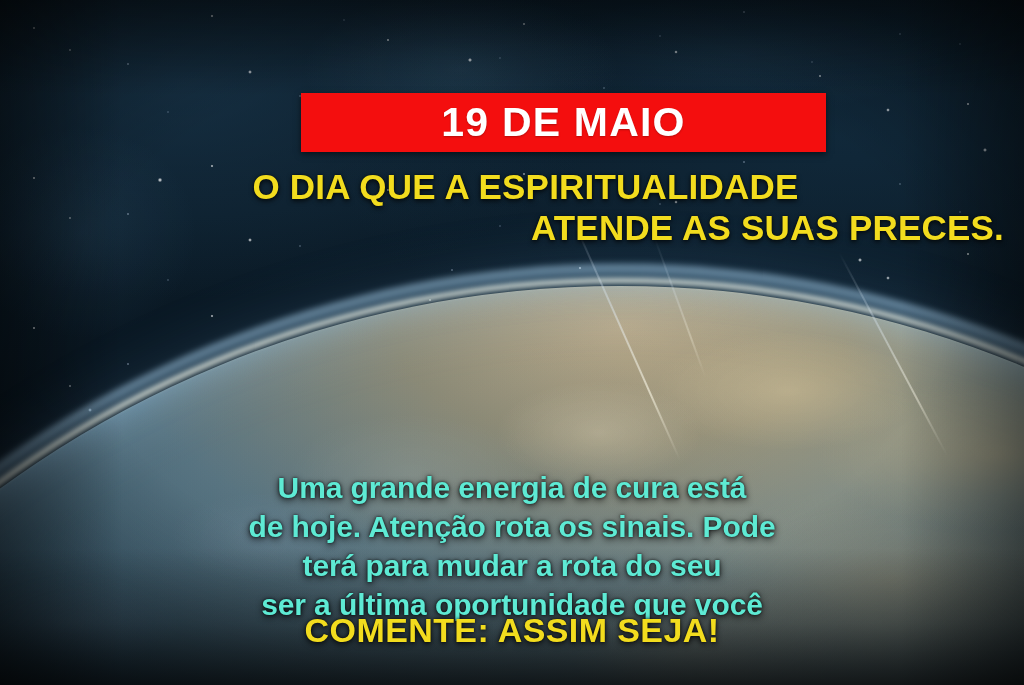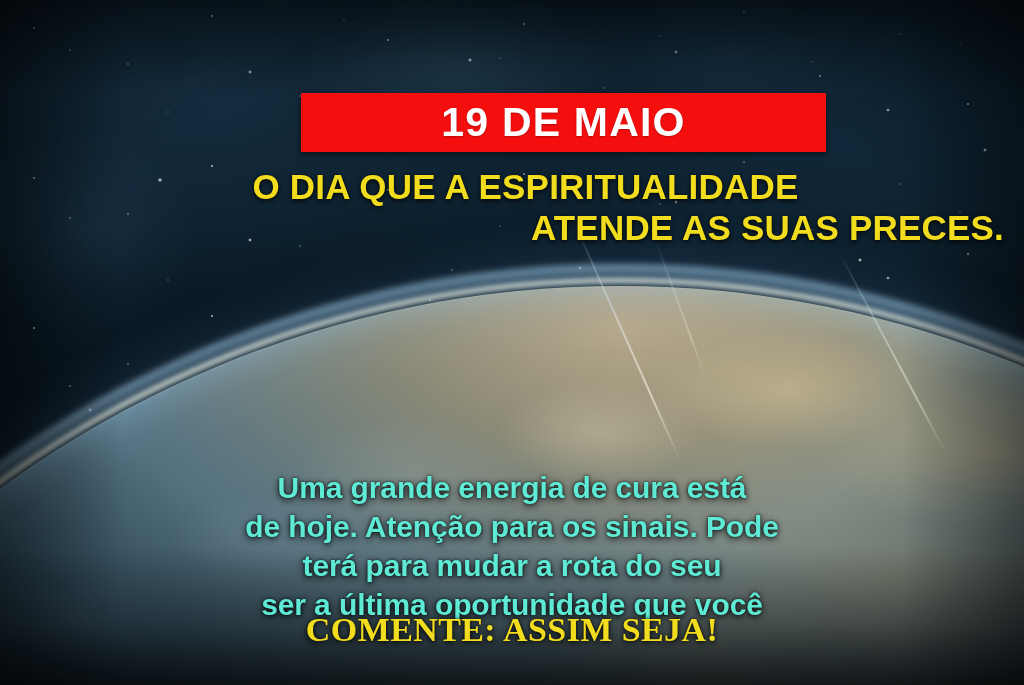--- a/index.html
+++ b/index.html
@@ -232,21 +232,20 @@
   .cta {
     position:absolute;
     left:0; right:0; top:613px;
     text-align:center;
     color:#F2DC1E;
     font-size:34px;
     font-weight:bold;
     letter-spacing:0.4px;
     line-height:1;
     text-shadow:0 2px 6px rgba(0,0,0,0.85), 0 0 3px rgba(0,0,0,0.7);
-    font-family:Liberation Serif, serif;
   }
 </style>
 </head>
 <body>
 
 <div id="poster">
 
   <div class="space-bg"></div>
   <div class="nebula"></div>
   <div class="stars"></div>
@@ -279,21 +278,21 @@
       <span>19 DE MAIO</span>
     </div>
 
     <div class="headline">
       <span class="l1">O DIA QUE A ESPIRITUALIDADE</span>
       <span class="l2">ATENDE AS SUAS PRECES.</span>
     </div>
 
     <div class="body-copy">
       <span>Uma grande energia de cura está</span>
-      <span>de hoje. Atenção para os sinais. Pode</span>
+      <span>de hoje. Atenção rota os sinais. Pode</span>
       <span>terá para mudar a rota do seu</span>
       <span>ser a última oportunidade que você</span>
     </div>
 
     <div class="cta">
       <span>COMENTE: ASSIM SEJA!</span>
     </div>
 
   </div>
 </div>

